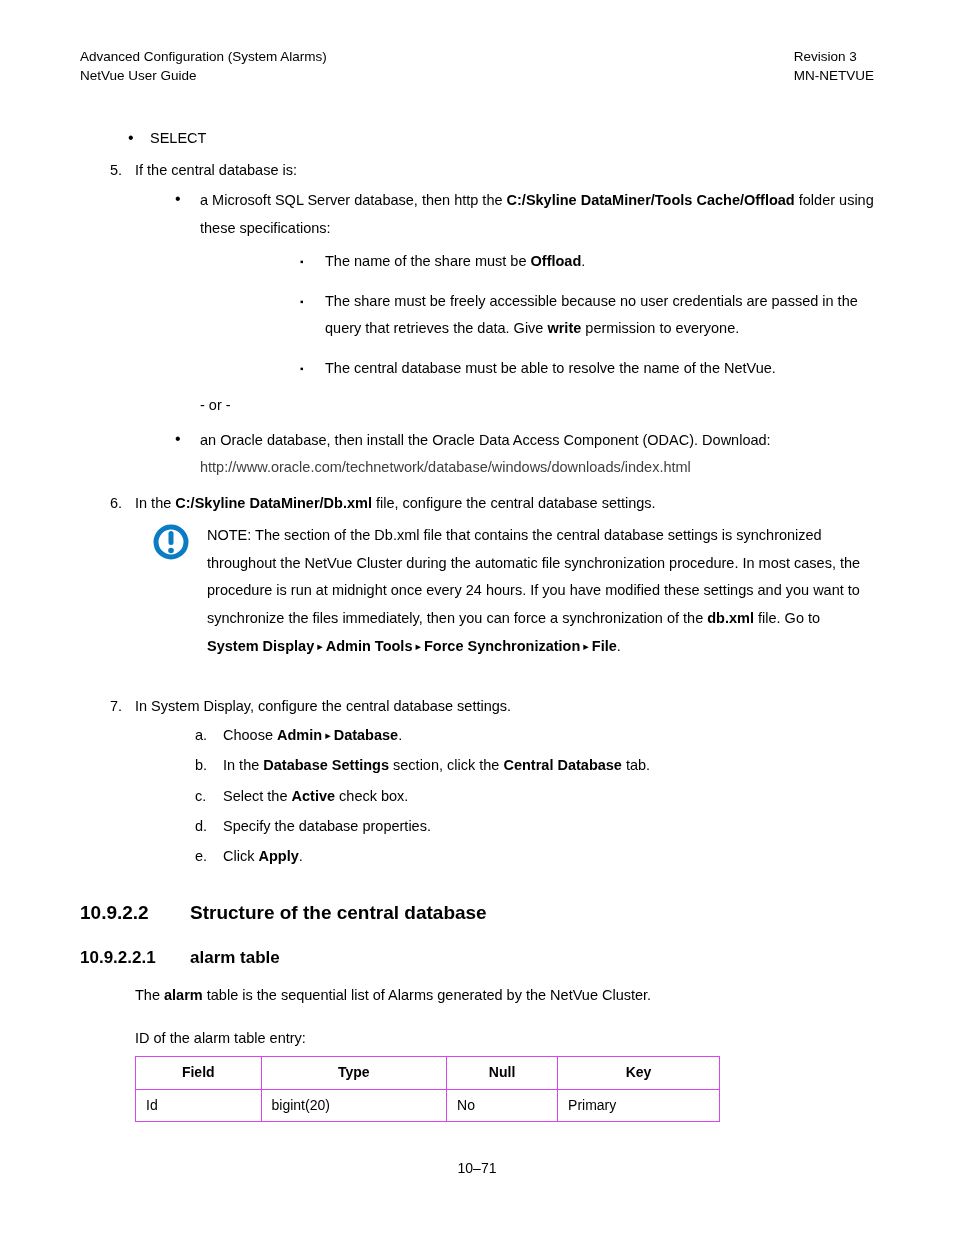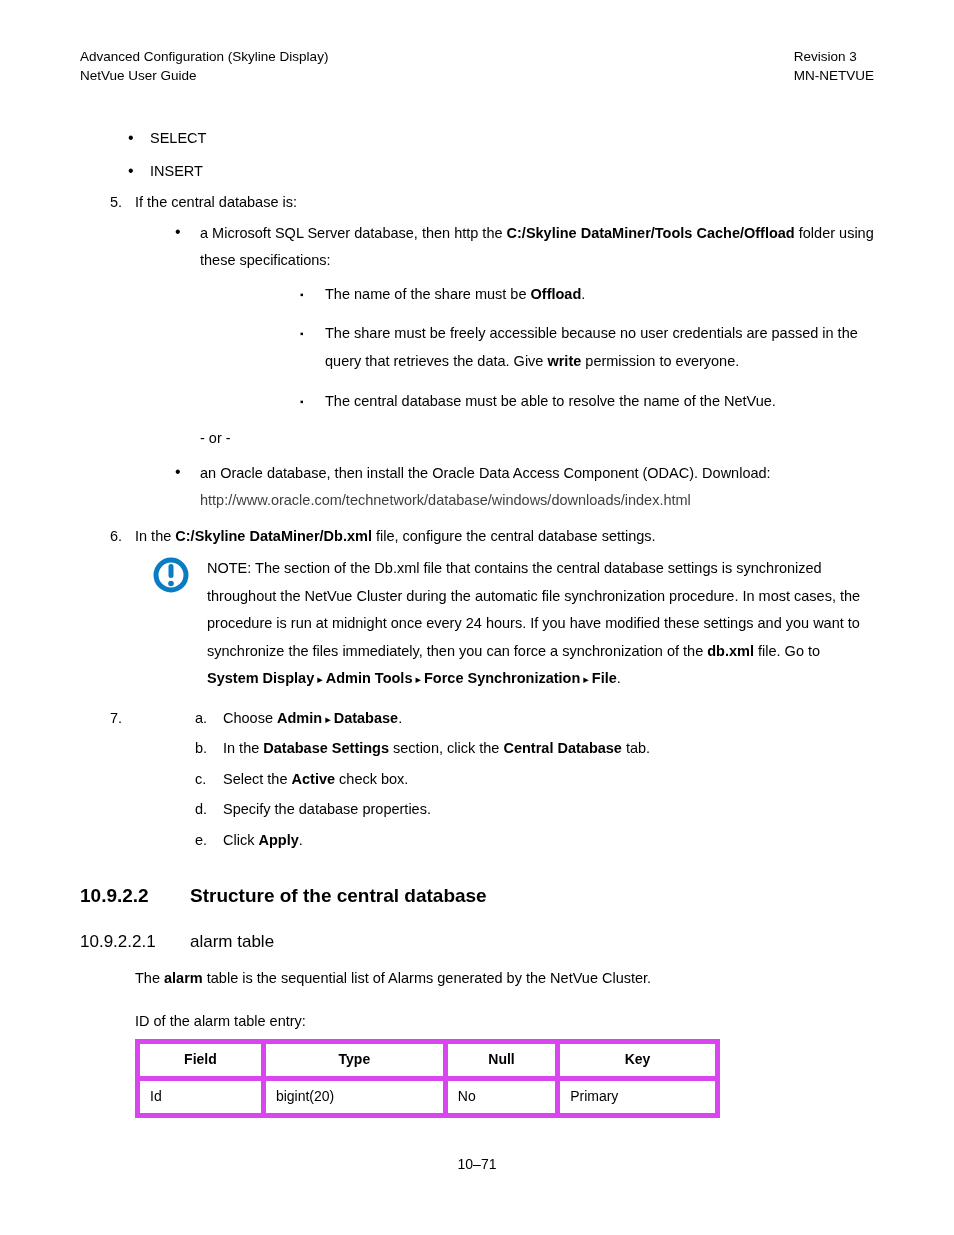--- a/index.html
+++ b/index.html
@@ -30,52 +30,51 @@
   ul.bullet > li { position:relative; padding-left: 25px; margin-bottom: 10px;}
   ul.bullet > li::before { content:"•"; position:absolute; left:0; font-size:16px;}
   ul.square { list-style:none; padding-left: 100px; margin:6px 0;}
   ul.square > li { position:relative; padding-left:25px; margin-bottom:12px; line-height:1.9;}
   ul.square > li::before { content:"▪"; position:absolute; left:0; font-size:10px; top:4px;}
   ol.alpha { list-style:none; padding-left:60px; margin:6px 0;}
   ol.alpha > li { position:relative; padding-left:28px; margin-bottom:8px;}
   ol.alpha > li > .a-label { position:absolute; left:0;}
   .bold { font-weight:bold; }
   a.link { color:#404040; text-decoration:none; }
-  .note-row { display:flex; align-items:flex-start; margin-top:8px; margin-bottom:14px;}
+  .note-row { display:flex; align-items:flex-start; margin-top:8px; margin-bottom:35px;}
   .note-icon { flex:0 0 auto; width:36px; height:36px; margin-right:18px; margin-left:18px; margin-top:2px;}
   .note-text { flex:1; line-height:1.9;}
   .arrow { font-size:11px; vertical-align:middle; margin:0 3px;}
   h3.sec { font-size:19px; font-weight:bold; margin:30px 0 14px 0; display:flex;}
   h3.sec .secnum { width:110px; flex:0 0 auto;}
-  h4.sub { font-size:17px; font-weight:normal; margin:18px 0 12px 0; display:flex;}
+  h4.sub { font-size:17px; font-weight:bold; margin:18px 0 12px 0; display:flex;}
   h4.sub .secnum { width:110px; flex:0 0 auto;}
   .indent-text { margin-left:55px; margin-bottom:20px; line-height:1.6;}
   table.schema { border-collapse:collapse; margin-left:55px; width:585px; font-size:14px;}
-  table.schema th, table.schema td { border:5px solid #d946ef; padding:5px 10px; text-align:left;}
+  table.schema th, table.schema td { border:1px solid #d946ef; padding:5px 10px; text-align:left;}
   table.schema th { font-weight:bold; text-align:center;}
   .footer { text-align:center; font-size:14px; margin-top:36px;}
   .li-body { line-height:1.9; }
 </style>
 </head>
 <body>
 
 <div class="header">
   <div class="header-left">
-    <div>Advanced Configuration (Skyline Display)</div>
+    <div>Advanced Configuration (System Alarms)</div>
     <div>NetVue User Guide</div>
   </div>
   <div class="header-right">
     <div>Revision 3</div>
     <div>MN-NETVUE</div>
   </div>
 </div>
 
 <ul class="dash">
   <li>SELECT</li>
-  <li>INSERT</li>
 </ul>
 
 <ol class="num">
   <li>
     <span class="num-label">5.</span>
     <span>If the central database is:</span>
     <ul class="bullet">
       <li>
         <span class="li-body">
           <span>a Microsoft SQL Server database, then http the </span><span class="bold">C:/Skyline DataMiner/Tools Cache/Offload</span><span> folder using these specifications:</span>
@@ -108,20 +107,21 @@
         </svg>
       </div>
       <div class="note-text">
         <span>NOTE:  The section of the Db.xml file that contains the central database settings is synchronized throughout the NetVue Cluster during the automatic file synchronization procedure. In most cases, the procedure is run at midnight once every 24 hours. If you have modified these settings and you want to synchronize the files immediately, then you can force a synchronization of the </span><span class="bold">db.xml</span><span> file. Go to </span><span class="bold">System Display</span><span class="arrow">▸</span><span class="bold">Admin Tools</span><span class="arrow">▸</span><span class="bold">Force Synchronization</span><span class="arrow">▸</span><span class="bold">File</span><span>.</span>
       </div>
     </div>
   </li>
 
   <li>
     <span class="num-label">7.</span>
+    <span>In System Display, configure the central database settings.</span>
     <ol class="alpha">
       <li><span class="a-label">a.</span><span>Choose </span><span class="bold">Admin</span><span class="arrow">▸</span><span class="bold">Database</span><span>.</span></li>
       <li><span class="a-label">b.</span><span>In the </span><span class="bold">Database Settings</span><span> section, click the </span><span class="bold">Central Database</span><span> tab.</span></li>
       <li><span class="a-label">c.</span><span>Select the </span><span class="bold">Active</span><span> check box.</span></li>
       <li><span class="a-label">d.</span><span>Specify the database properties.</span></li>
       <li><span class="a-label">e.</span><span>Click </span><span class="bold">Apply</span><span>.</span></li>
     </ol>
   </li>
 </ol>
 

